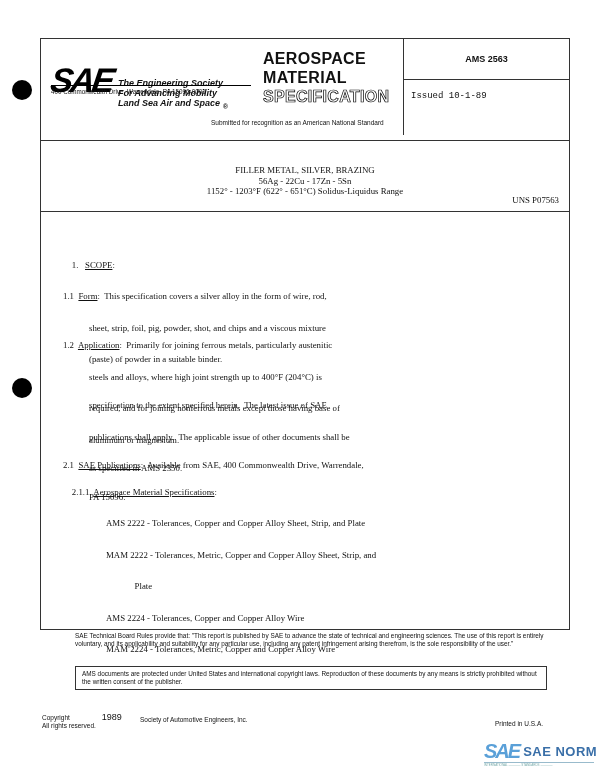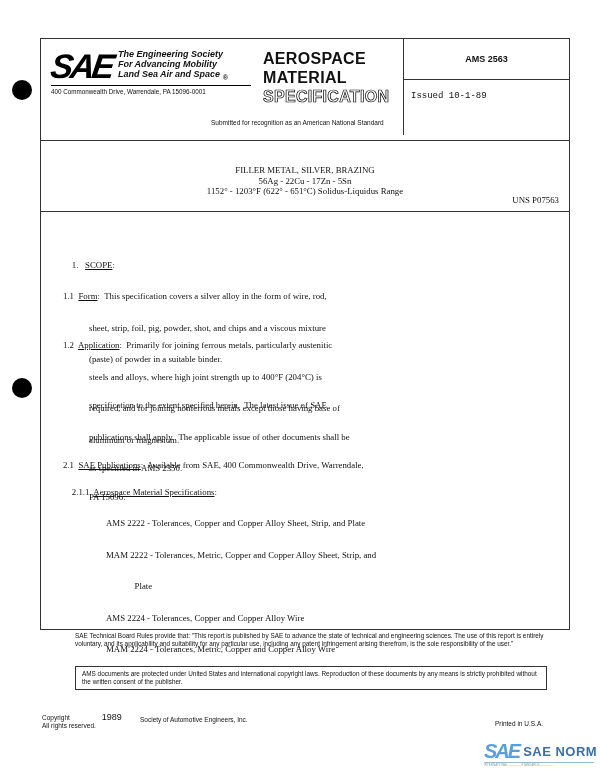--- a/index.html
+++ b/index.html
@@ -2,21 +2,21 @@
 <html><head>
 <meta charset="utf-8">
 <style>
   html, body { margin: 0; padding: 0; background: #ffffff; }
   body { width: 600px; height: 774px; position: relative; overflow: hidden; font-family: "Liberation Sans", sans-serif; color: #111; }
   .punch { position: absolute; left: 12px; width: 20px; height: 20px; border-radius: 50%; background: #000; }
   .frame { position: absolute; left: 40px; top: 38px; width: 530px; height: 592px; border: 1.5px solid #333; box-sizing: border-box; }
   .hdr-left { position: absolute; left: 0; top: 0; width: 215px; height: 96px; }
   .logo-row { position: absolute; left: 10px; top: 10px; display: flex; align-items: center; }
   .sae-logo { font-family: "Liberation Sans", sans-serif; font-weight: 900; font-style: italic; font-size: 34px; letter-spacing: -3px; line-height: 30px; color: #000; transform: skewX(-8deg); }
-  .tagline { margin-left: 6px; font-style: italic; font-size: 9px; line-height: 10px; font-weight: bold; }
+  .tagline { margin-left: 6px; font-style: italic; font-size: 9px; line-height: 10px; font-weight: bold; margin-top: 29px; }
   .tagline span { display: block; }
   .reg { font-size: 7px; vertical-align: sub; }
   .addr-line { position: absolute; left: 10px; top: 46px; width: 200px; border-top: 1.2px solid #000; padding-top: 2px; font-size: 6.3px; white-space: nowrap; }
   .spec-title { position: absolute; left: 222px; top: 10px; font-family: "Liberation Sans", sans-serif; font-weight: bold; font-size: 16px; line-height: 19px; letter-spacing: 0.3px; }
   .spec-title .l3 { color: #fff; -webkit-text-stroke: 0.7px #000; }
   .submitted { position: absolute; left: 170px; top: 80px; font-size: 6.5px; white-space: nowrap; }
   .vdiv { position: absolute; left: 362px; top: 0; height: 96px; border-left: 1.5px solid #333; }
   .ams-box { position: absolute; left: 363px; top: 0; width: 165px; height: 40px; border-bottom: 1.5px solid #333; display: flex; align-items: center; justify-content: center; font-size: 9px; font-weight: bold; }
   .issued { position: absolute; left: 370px; top: 52px; font-family: "Liberation Mono", monospace; font-size: 9px; }
   .hline { position: absolute; left: 0; width: 528px; border-top: 1.5px solid #333; }

